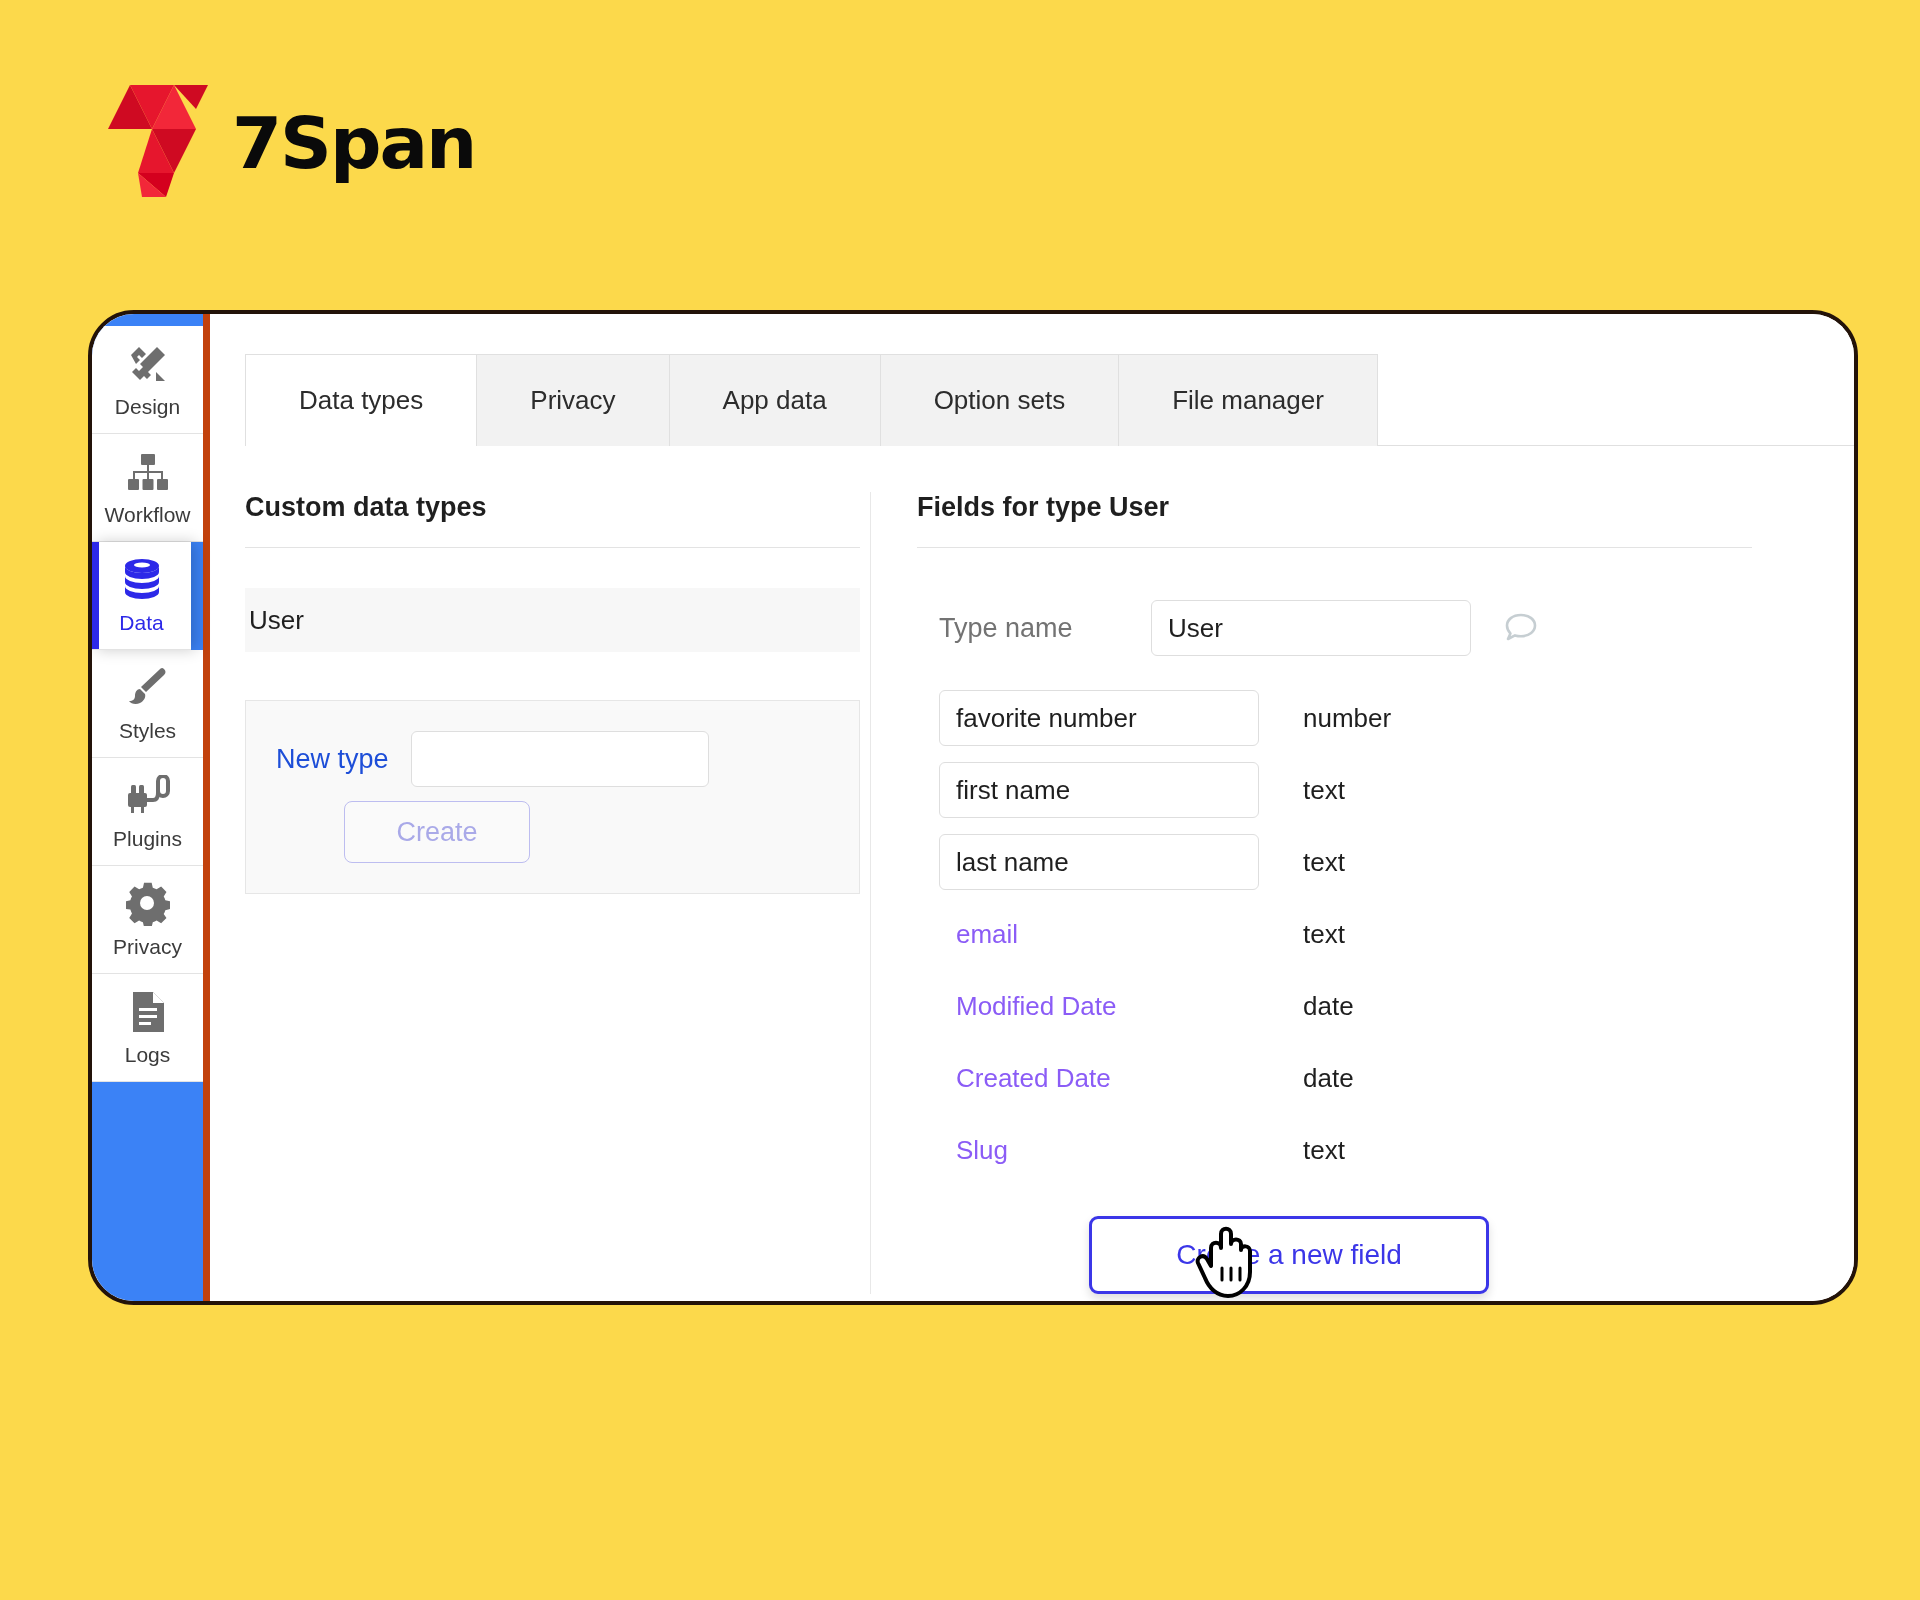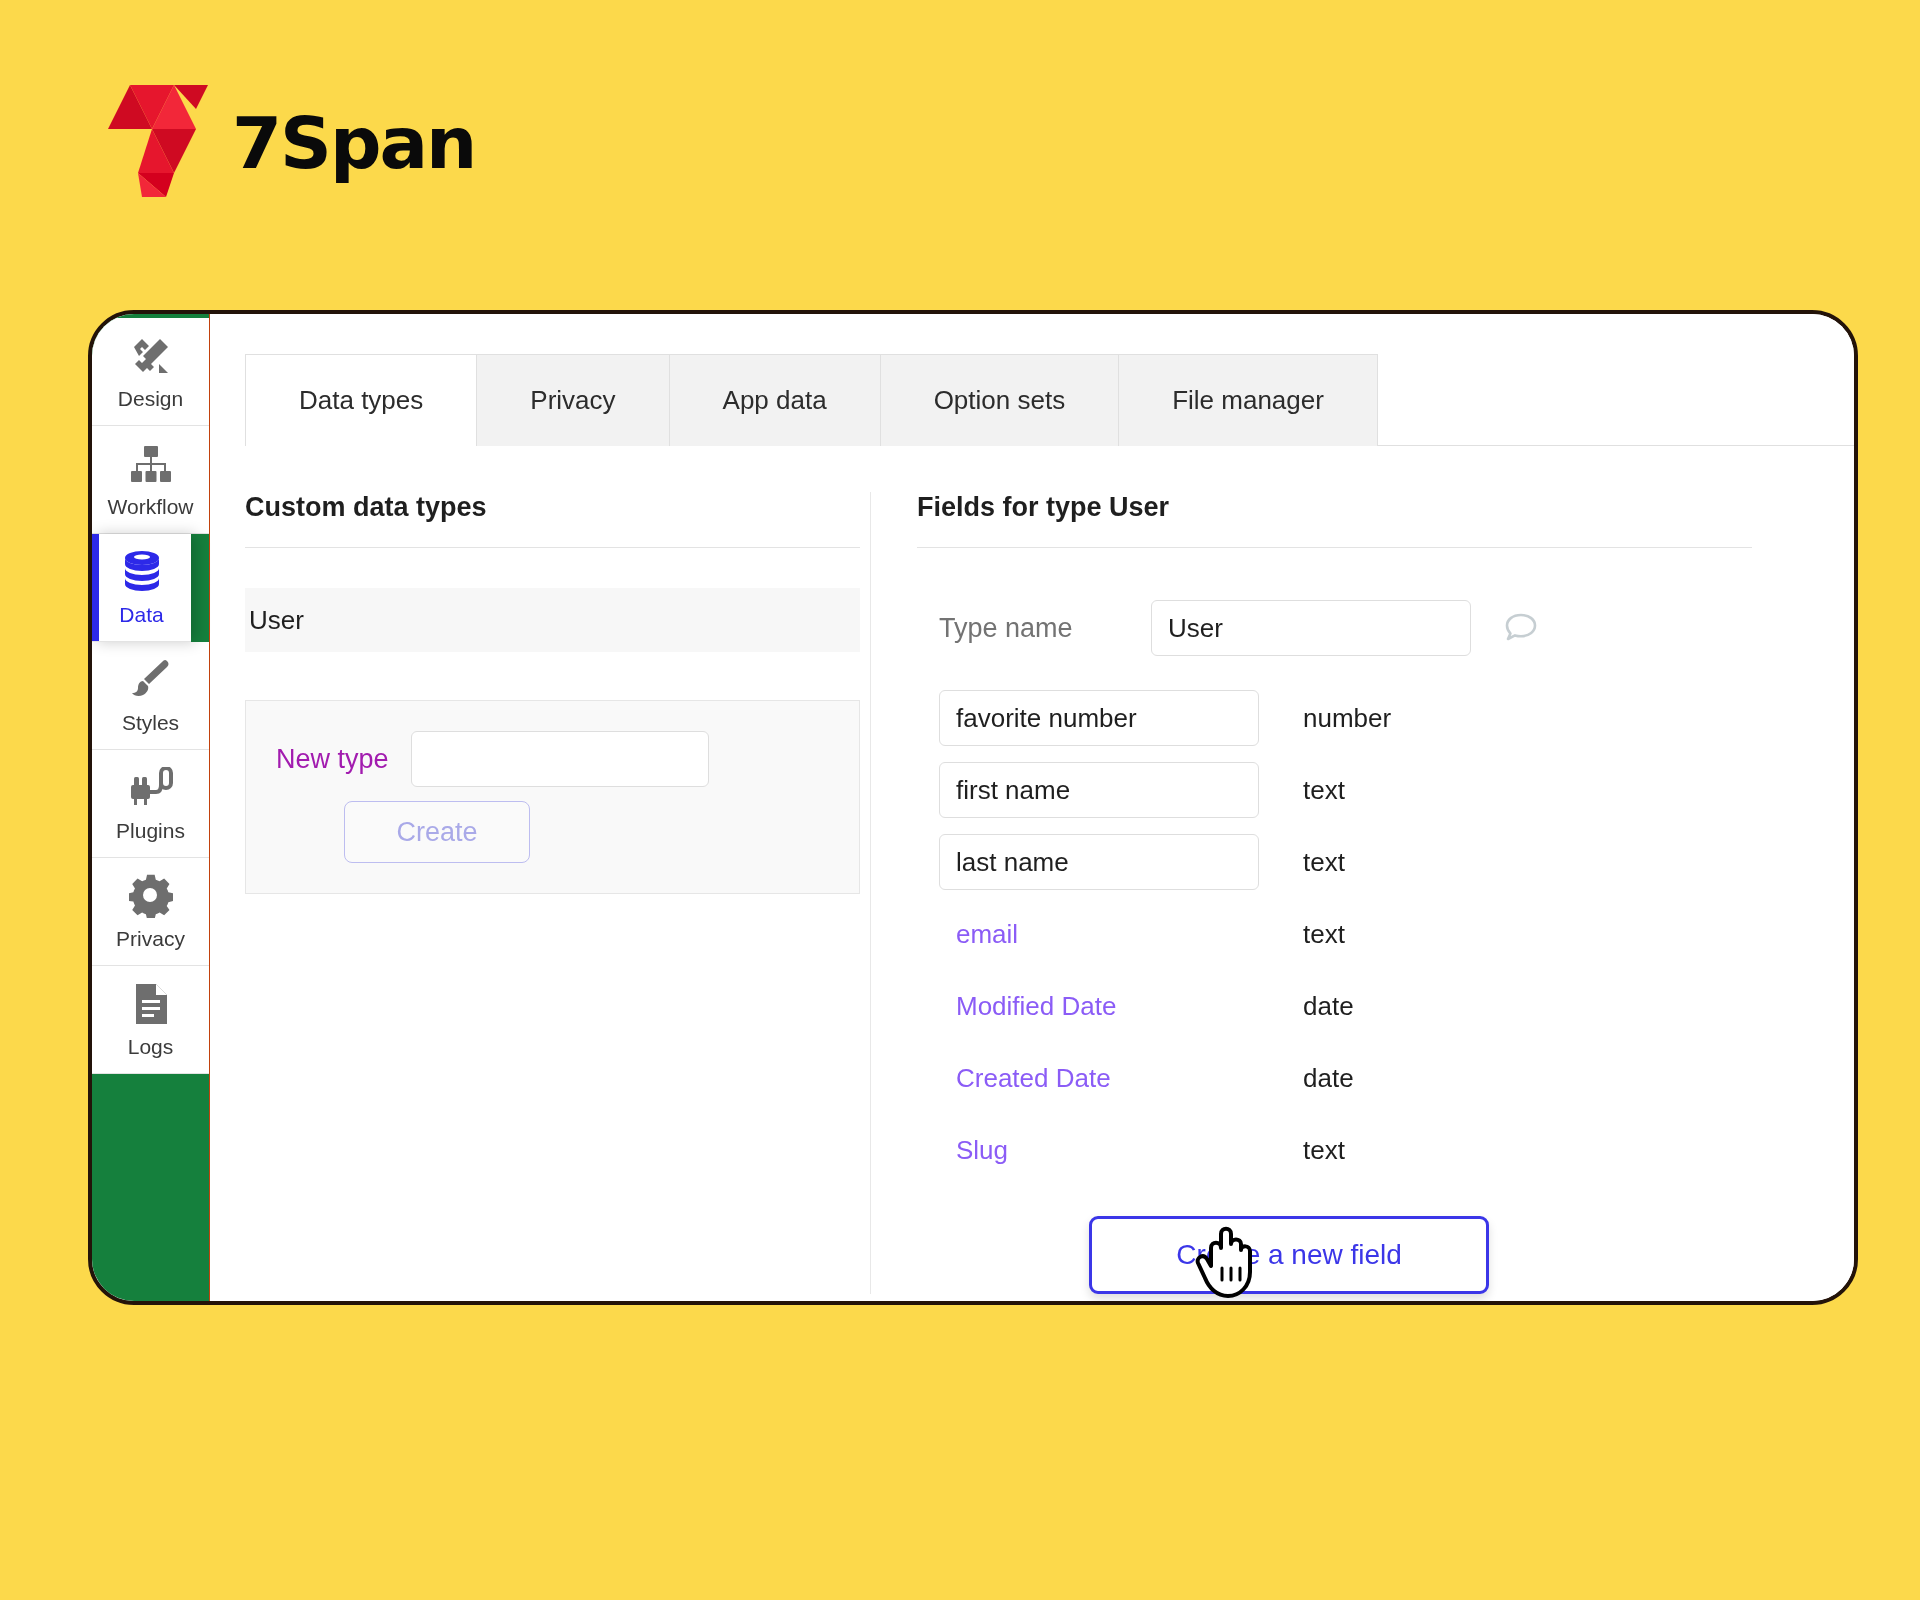--- a/index.html
+++ b/index.html
@@ -51,23 +51,23 @@
     border: 4px solid #231309;
     border-radius: 46px;
     overflow: hidden;
     display: flex;
   }
 
   
   .sidebar {
     width: 118px;
     flex: 0 0 118px;
-    background: #15803d;
-    border-right: 1px solid #c2410c;
-    padding-top: 4px;
+    background: #3b82f6;
+    border-right: 7px solid #c2410c;
+    padding-top: 12px;
     position: relative;
     z-index: 5;
   }
   .nav-item {
     position: relative;
     height: 108px;
     border-bottom: 1px solid #e3e3e3;
     background: #ffffff;
     display: flex;
     flex-direction: column;
@@ -205,21 +205,21 @@
     background: #f9f9f9;
     padding: 30px 26px 30px 30px;
   }
   .newtype-row {
     display: flex;
     align-items: center;
     gap: 22px;
   }
   .newtype-label {
     font-size: 27px;
-    color: #a21caf;
+    color: #1d4ed8;
     white-space: nowrap;
   }
   .text-input {
     background: #ffffff;
     border: 1px solid #dedede;
     border-radius: 6px;
     height: 56px;
     font-size: 26px;
     color: #1f1f1f;
     padding: 0 16px;

